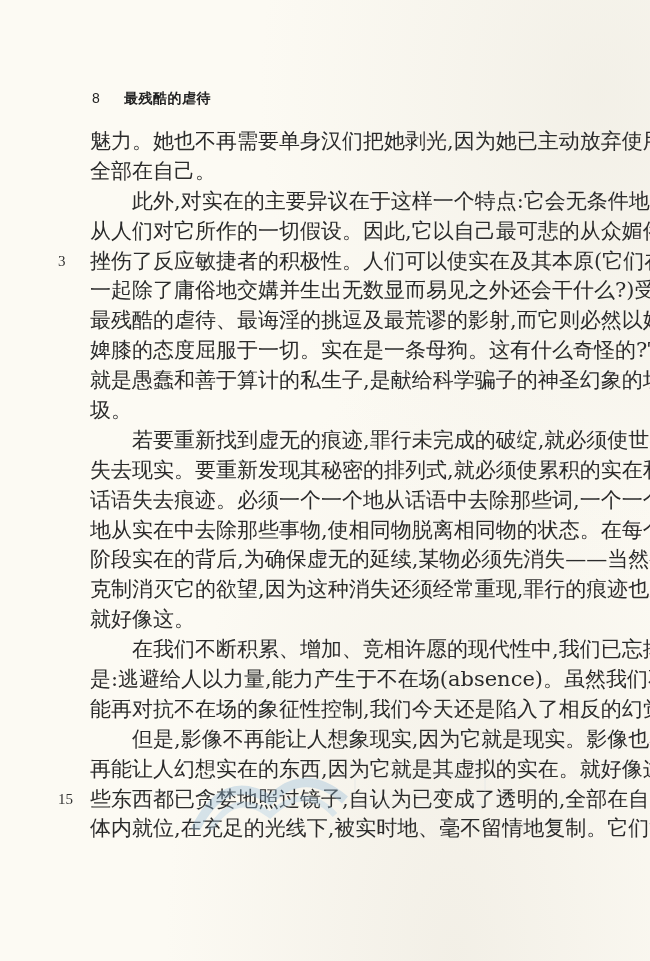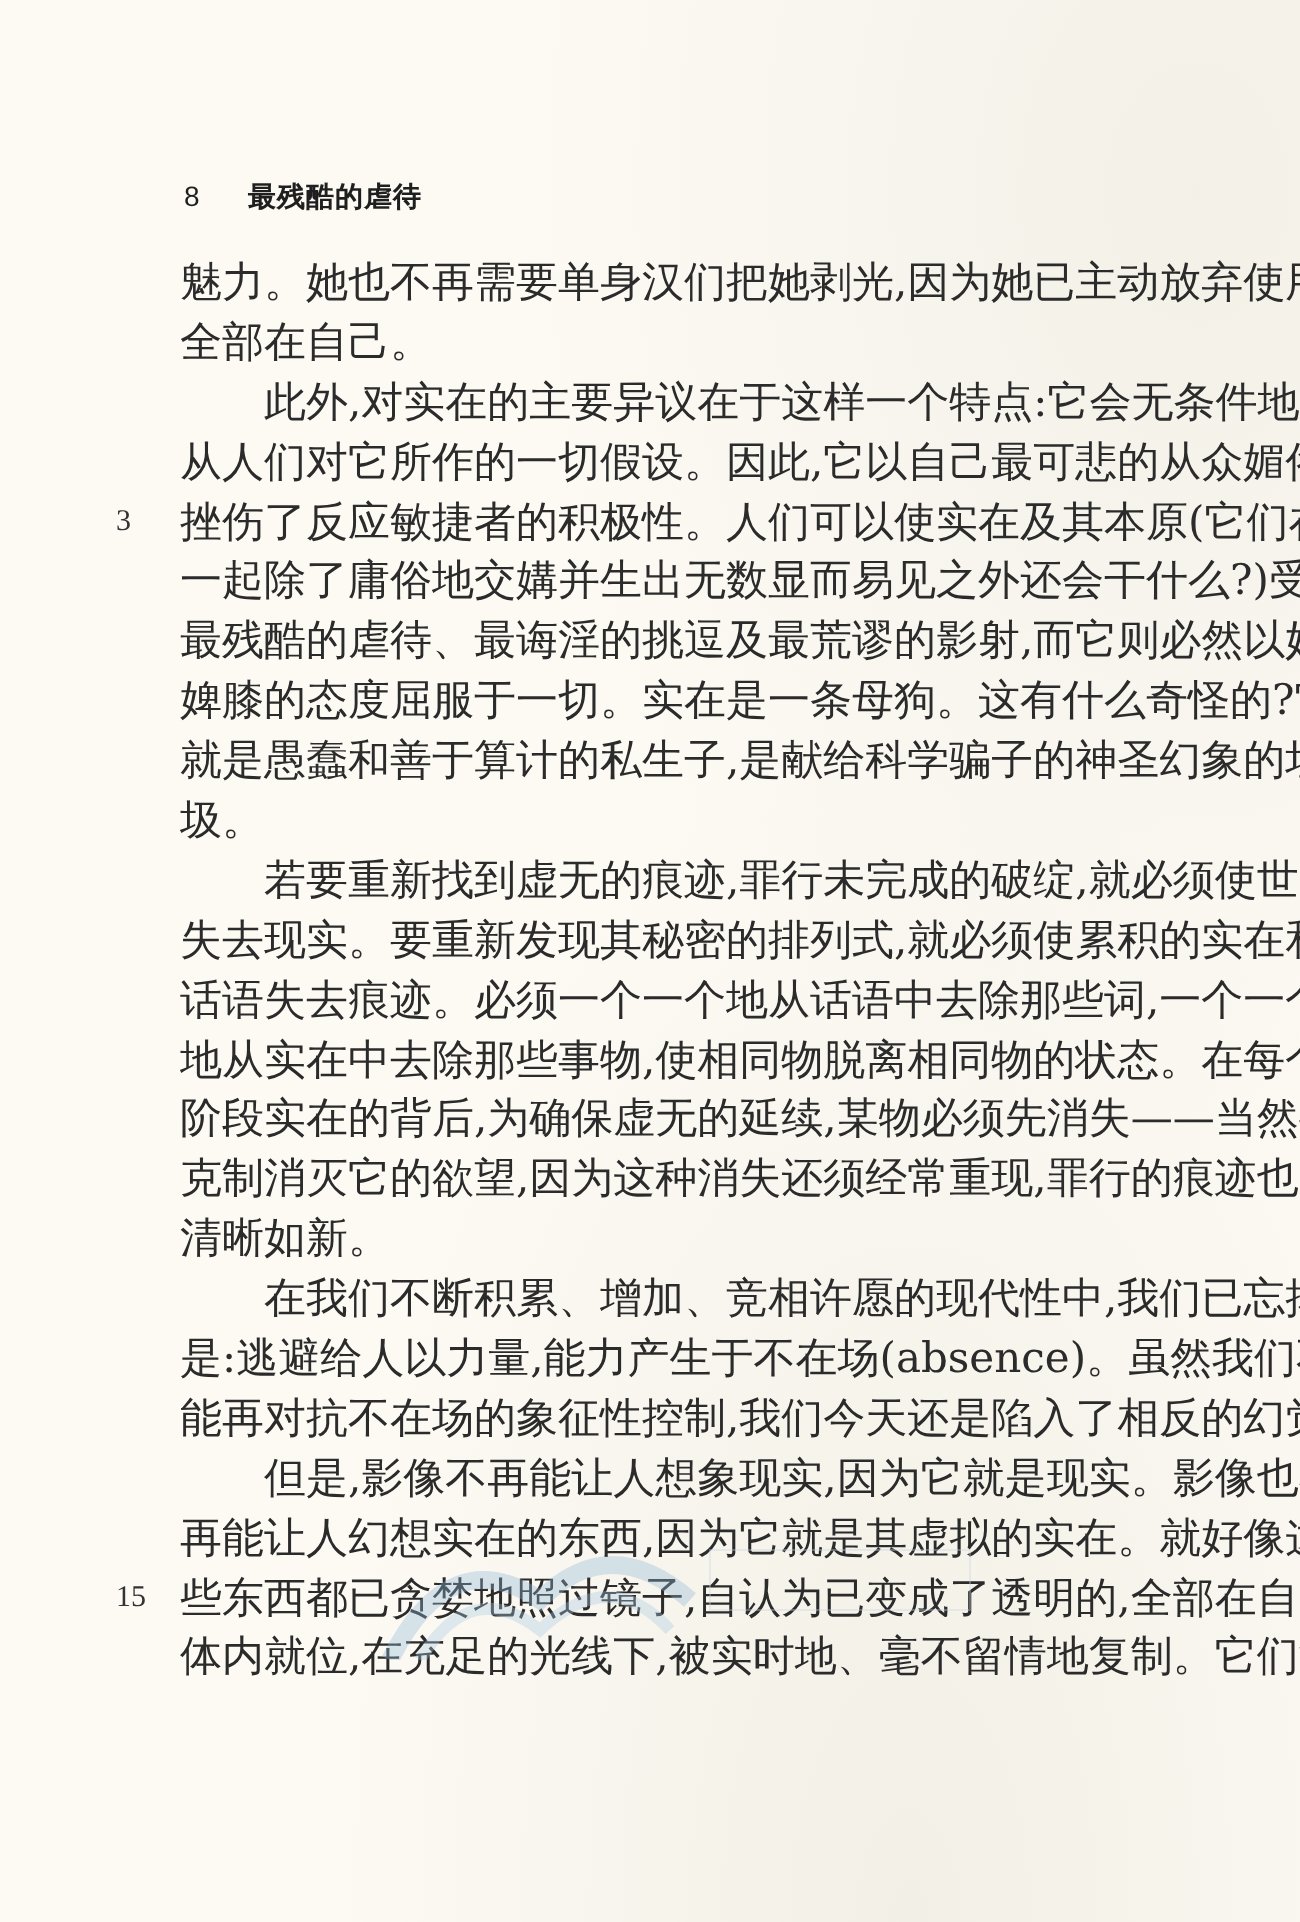--- a/index.html
+++ b/index.html
@@ -105,21 +105,21 @@
     <div class="line">最残酷的虐待、最诲淫的挑逗及最荒谬的影射,而它则必然以奴颜</div>
     <div class="line">婢膝的态度屈服于一切。实在是一条母狗。这有什么奇怪的?它</div>
     <div class="line">就是愚蠢和善于算计的私生子,是献给科学骗子的神圣幻象的垃</div>
     <div class="line last">圾。</div>
     <div class="line indent">若要重新找到虚无的痕迹,罪行未完成的破绽,就必须使世界</div>
     <div class="line">失去现实。要重新发现其秘密的排列式,就必须使累积的实在和</div>
     <div class="line">话语失去痕迹。必须一个一个地从话语中去除那些词,一个一个</div>
     <div class="line">地从实在中去除那些事物,使相同物脱离相同物的状态。在每个</div>
     <div class="line">阶段实在的背后,为确保虚无的延续,某物必须先消失——当然要</div>
     <div class="line">克制消灭它的欲望,因为这种消失还须经常重现,罪行的痕迹也应</div>
-    <div class="line last">清晰如新。</div>
+    <div class="line last">就好像这。</div>
     <div class="line indent">在我们不断积累、增加、竞相许愿的现代性中,我们已忘掉的</div>
     <div class="line">是:逃避给人以力量,能力产生于不在场(absence)。虽然我们不</div>
     <div class="line">能再对抗不在场的象征性控制,我们今天还是陷入了相反的幻觉</div>
     <div class="line indent">但是,影像不再能让人想象现实,因为它就是现实。影像也不</div>
     <div class="line">再能让人幻想实在的东西,因为它就是其虚拟的实在。就好像这</div>
     <div class="line"><span class="margin-num">15</span><span>些东西都已贪婪地照过镜子,自认为已变成了透明的,全部在自己</span></div>
     <div class="line">体内就位,在充足的光线下,被实时地、毫不留情地复制。它们没</div>
   </div>
 
   <svg class="watermark" viewBox="0 0 310 70" xmlns="http://www.w3.org/2000/svg">

